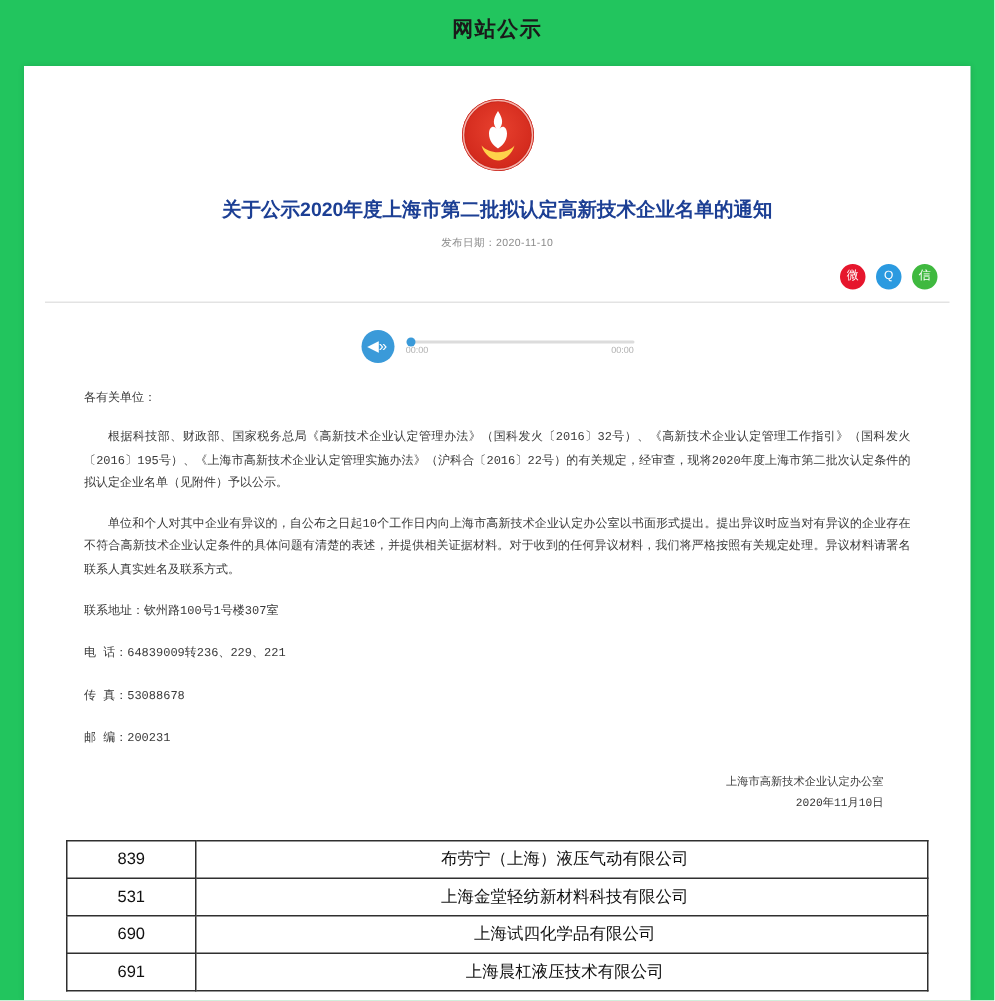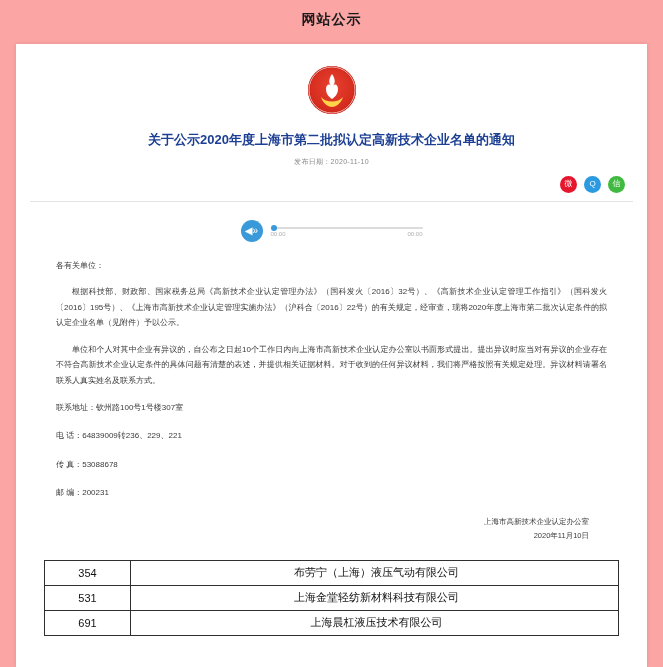--- a/index.html
+++ b/index.html
@@ -9,21 +9,21 @@
     width: 663px;
     height: 667px;
     background: #ffffff;
     font-family: "Liberation Sans", sans-serif;
     overflow: hidden;
   }
   .page {
     position: relative;
     width: 663px;
     height: 667px;
-    background: #fca5a5;
+    background: #22c55e;
   }
 
   
   .site-title {
     text-align: center;
     font-size: 14px;
     font-weight: bold;
     color: #1a1a1a;
     padding-top: 11px;
     letter-spacing: 1px;
@@ -159,20 +159,21 @@
     font-size: 6px;
     color: #b0b0b0;
   }
 
   
   .body {
     padding: 16px 40px 0 40px;
     font-size: 8px;
     color: #3a3a3a;
     line-height: 1.95;
+    font-family: Liberation Mono, monospace;
   }
   .body p { margin: 0 0 11px 0; }
   .body p.indent { text-indent: 2em; text-align: justify; }
   .body p.contact { margin-bottom: 13px; }
   .sign {
     text-align: right;
     font-size: 7.5px;
     color: #3a3a3a;
     line-height: 1.9;
     padding-right: 18px;
@@ -254,28 +255,32 @@
       <div class="sign">
         <div>上海市高新技术企业认定办公室</div>
         <div>2020年11月10日</div>
       </div>
     </div>
 
     <div class="tbl-wrap">
       <table class="list">
         <tbody>
           <tr>
-            <td class="num">354</td>
+            <td class="num">839</td>
             <td class="name">布劳宁（上海）液压气动有限公司</td>
           </tr>
           <tr>
             <td class="num">531</td>
             <td class="name">上海金堂轻纺新材料科技有限公司</td>
           </tr>
           <tr>
+            <td class="num">690</td>
+            <td class="name">上海试四化学品有限公司</td>
+          </tr>
+          <tr>
             <td class="num">691</td>
             <td class="name">上海晨杠液压技术有限公司</td>
           </tr>
         </tbody>
       </table>
     </div>
 
   </div>
 </div>
 

